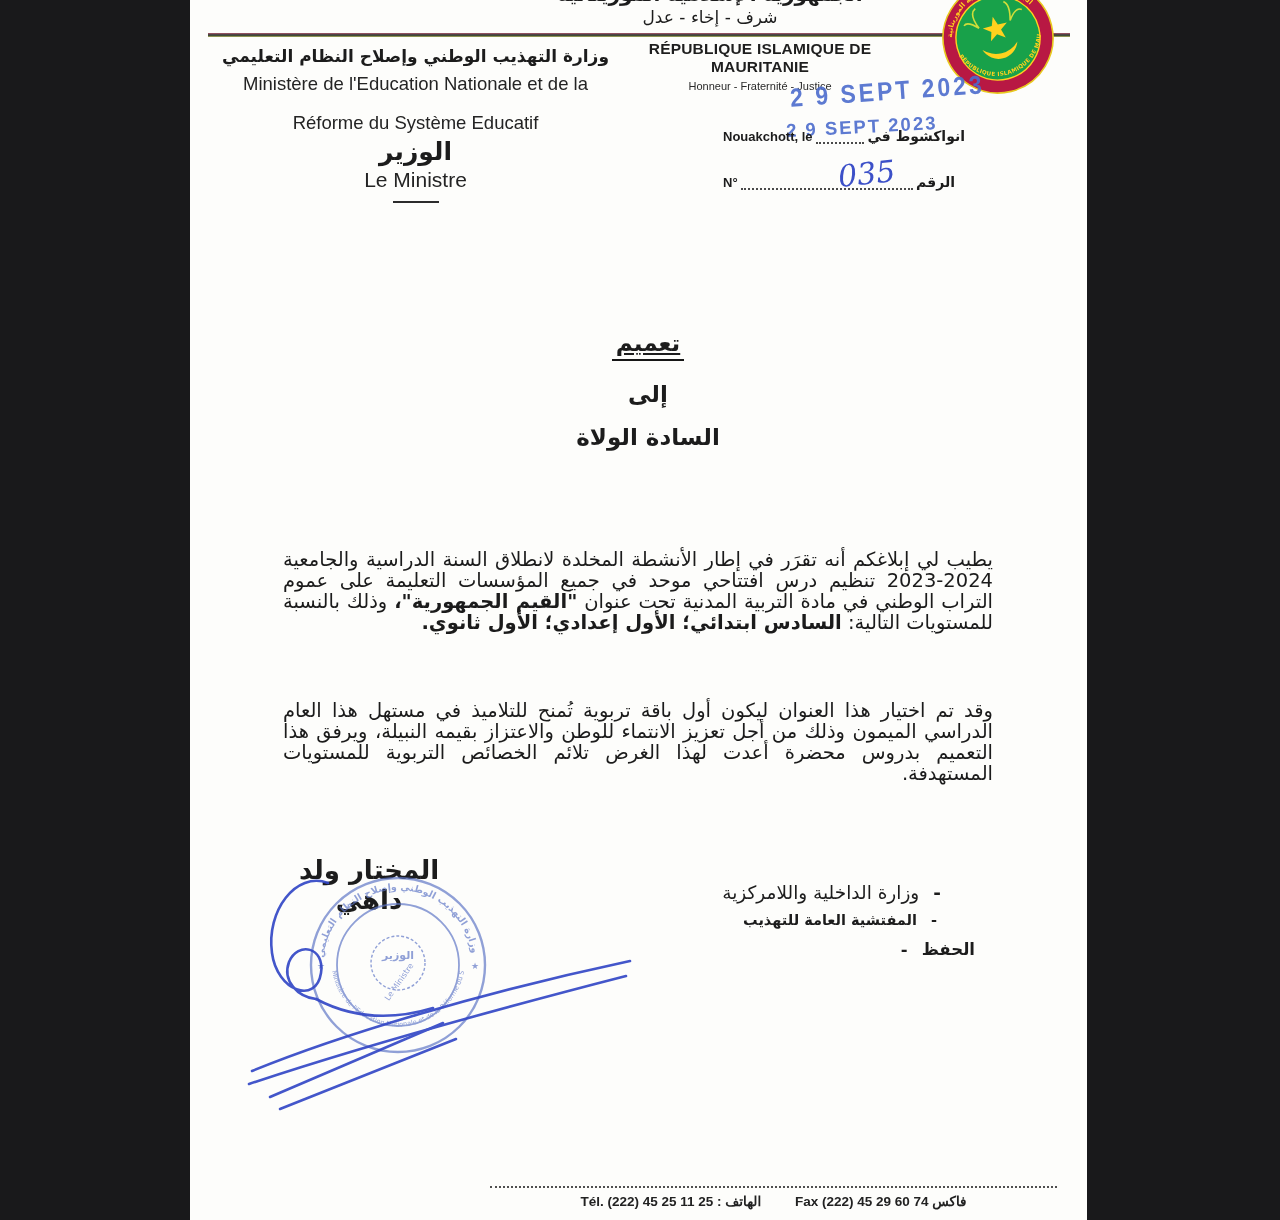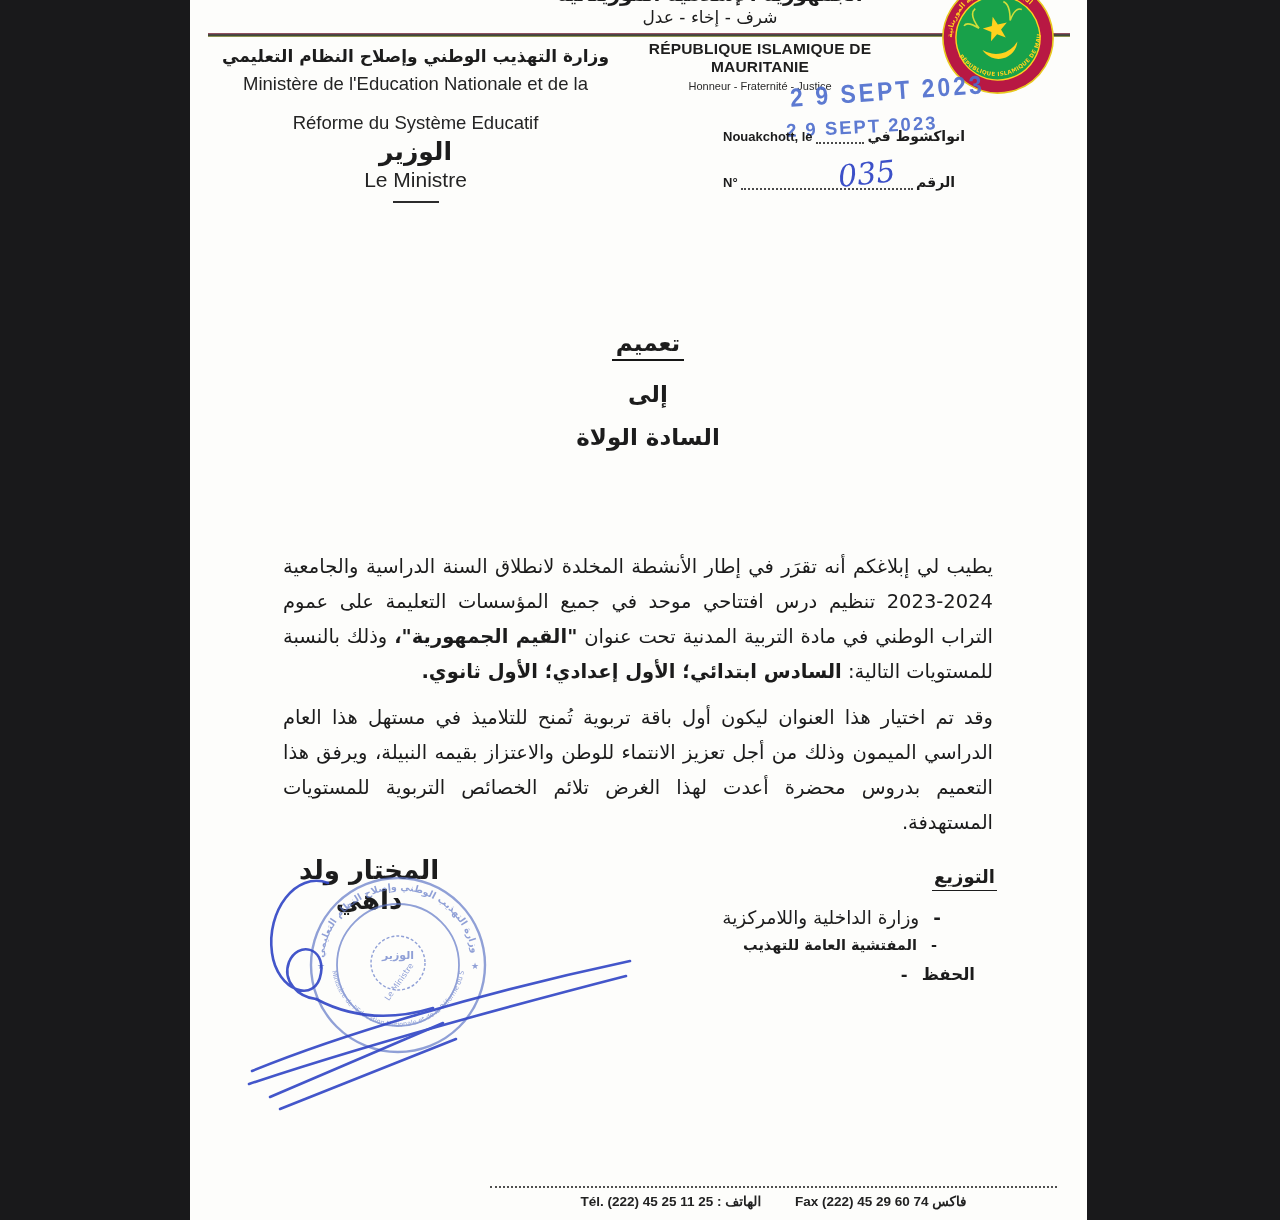--- a/index.html
+++ b/index.html
@@ -36,25 +36,25 @@
   .fill-row{display:flex;align-items:flex-end;}
   .nk-row{left:513px;top:128px;width:262px;}
   .num-row{left:513px;top:174px;width:252px;}
   .fill-row .lab-fr{font-size:13px;font-weight:700;white-space:nowrap;padding-left:20px;}
   .fill-row .lab-ar{font-size:14px;font-weight:700;white-space:nowrap;margin-right:0;text-align:right;}
   .dots{flex:1;border-bottom:2px dotted #4a4a4a;height:14px;margin:0 3px;}
   .hand{left:648px;top:156px;font-size:30px;color:#3c50c8;font-family:"DejaVu Serif",serif;
         font-style:italic;transform:rotate(-6deg);}
 
   .head-c{left:328px;width:260px;text-align:center;font-size:23px;font-weight:700;}
-  .hu{display:inline-block;border-bottom:2.4px solid #161616;padding:0 4px 3px;}
+  .hu{display:inline-block;border-bottom:2.4px solid #161616;padding:0 4px 3px;text-decoration:underline;}
 
   .subject{right:95px;top:512px;font-size:20px;font-weight:700;}
 
-  .para{left:93px;width:710px;font-size:19.5px;line-height:35px;text-align:justify;color:#1b1b1b;}
+  .para{left:93px;width:710px;font-size:19.5px;line-height:21px;text-align:justify;color:#1b1b1b;}
   .p1{top:549px;} .p2{top:700px;}
 
   .sig-name{left:74px;top:855px;width:210px;text-align:center;font-size:26px;font-weight:700;}
 
   .dist{right:90px;top:866px;width:310px;direction:rtl;}
   .dist .title{text-align:right;}
   .dist .title span{display:inline-block;font-size:18px;font-weight:700;
         border-bottom:1.8px solid #1c1c1c;padding:0 2px 3px;}
   .ditem{display:flex;gap:14px;align-items:baseline;}
   .ditem .dash{font-weight:700;}
@@ -165,23 +165,20 @@
       <g stroke="#3448c6" fill="none" stroke-width="2.6" stroke-linecap="round" opacity="0.92">
         <path d="M 100,38 C 68,26 38,66 44,108 C 49,146 88,160 93,128 C 97,102 70,96 61,117 C 54,136 70,152 88,154"></path>
         <path d="M 88,154 C 122,172 162,176 205,163"></path>
         <path d="M 42,252 L 215,178 M 52,264 L 228,194"></path>
         <path d="M 24,226 C 112,190 252,148 402,116"></path>
         <path d="M 21,239 C 120,206 262,166 398,131"></path>
       </g>
     </svg>
 
     <div class="abs dist">
-      <div class="title">
-        <span>التوزيع</span>
-      </div>
       <div class="ditem d1">
         <span class="dash">-</span>
         <span>وزارة الداخلية واللامركزية</span>
       </div>
       <div class="ditem d2">
         <span class="dash">-</span>
         <span>المفتشية العامة للتهذيب</span>
       </div>
       <div class="ditem d3">
         <span>الحفظ</span>

